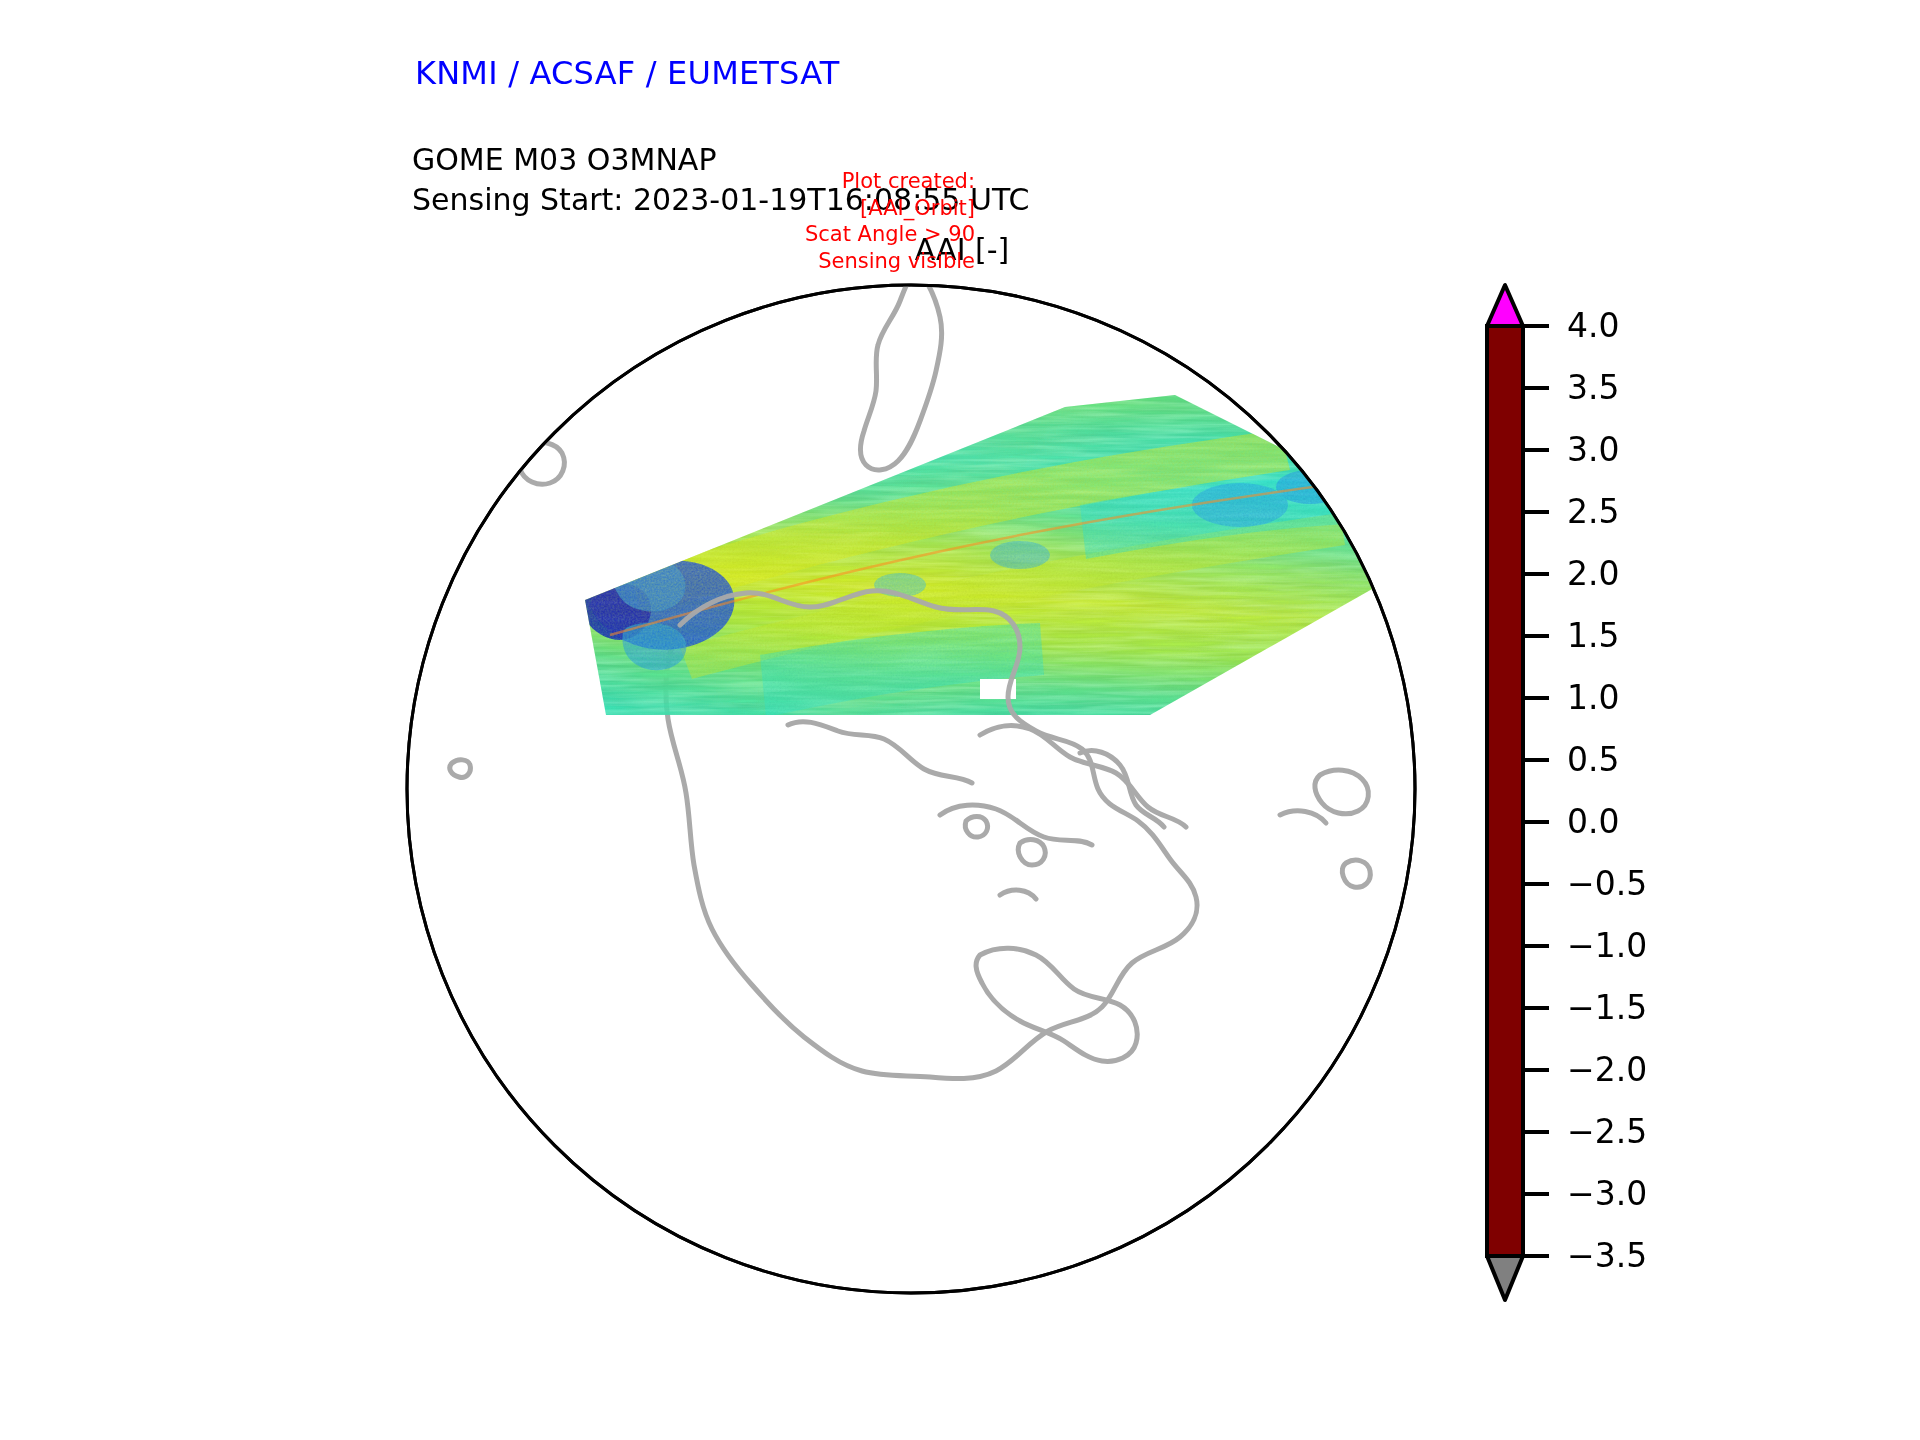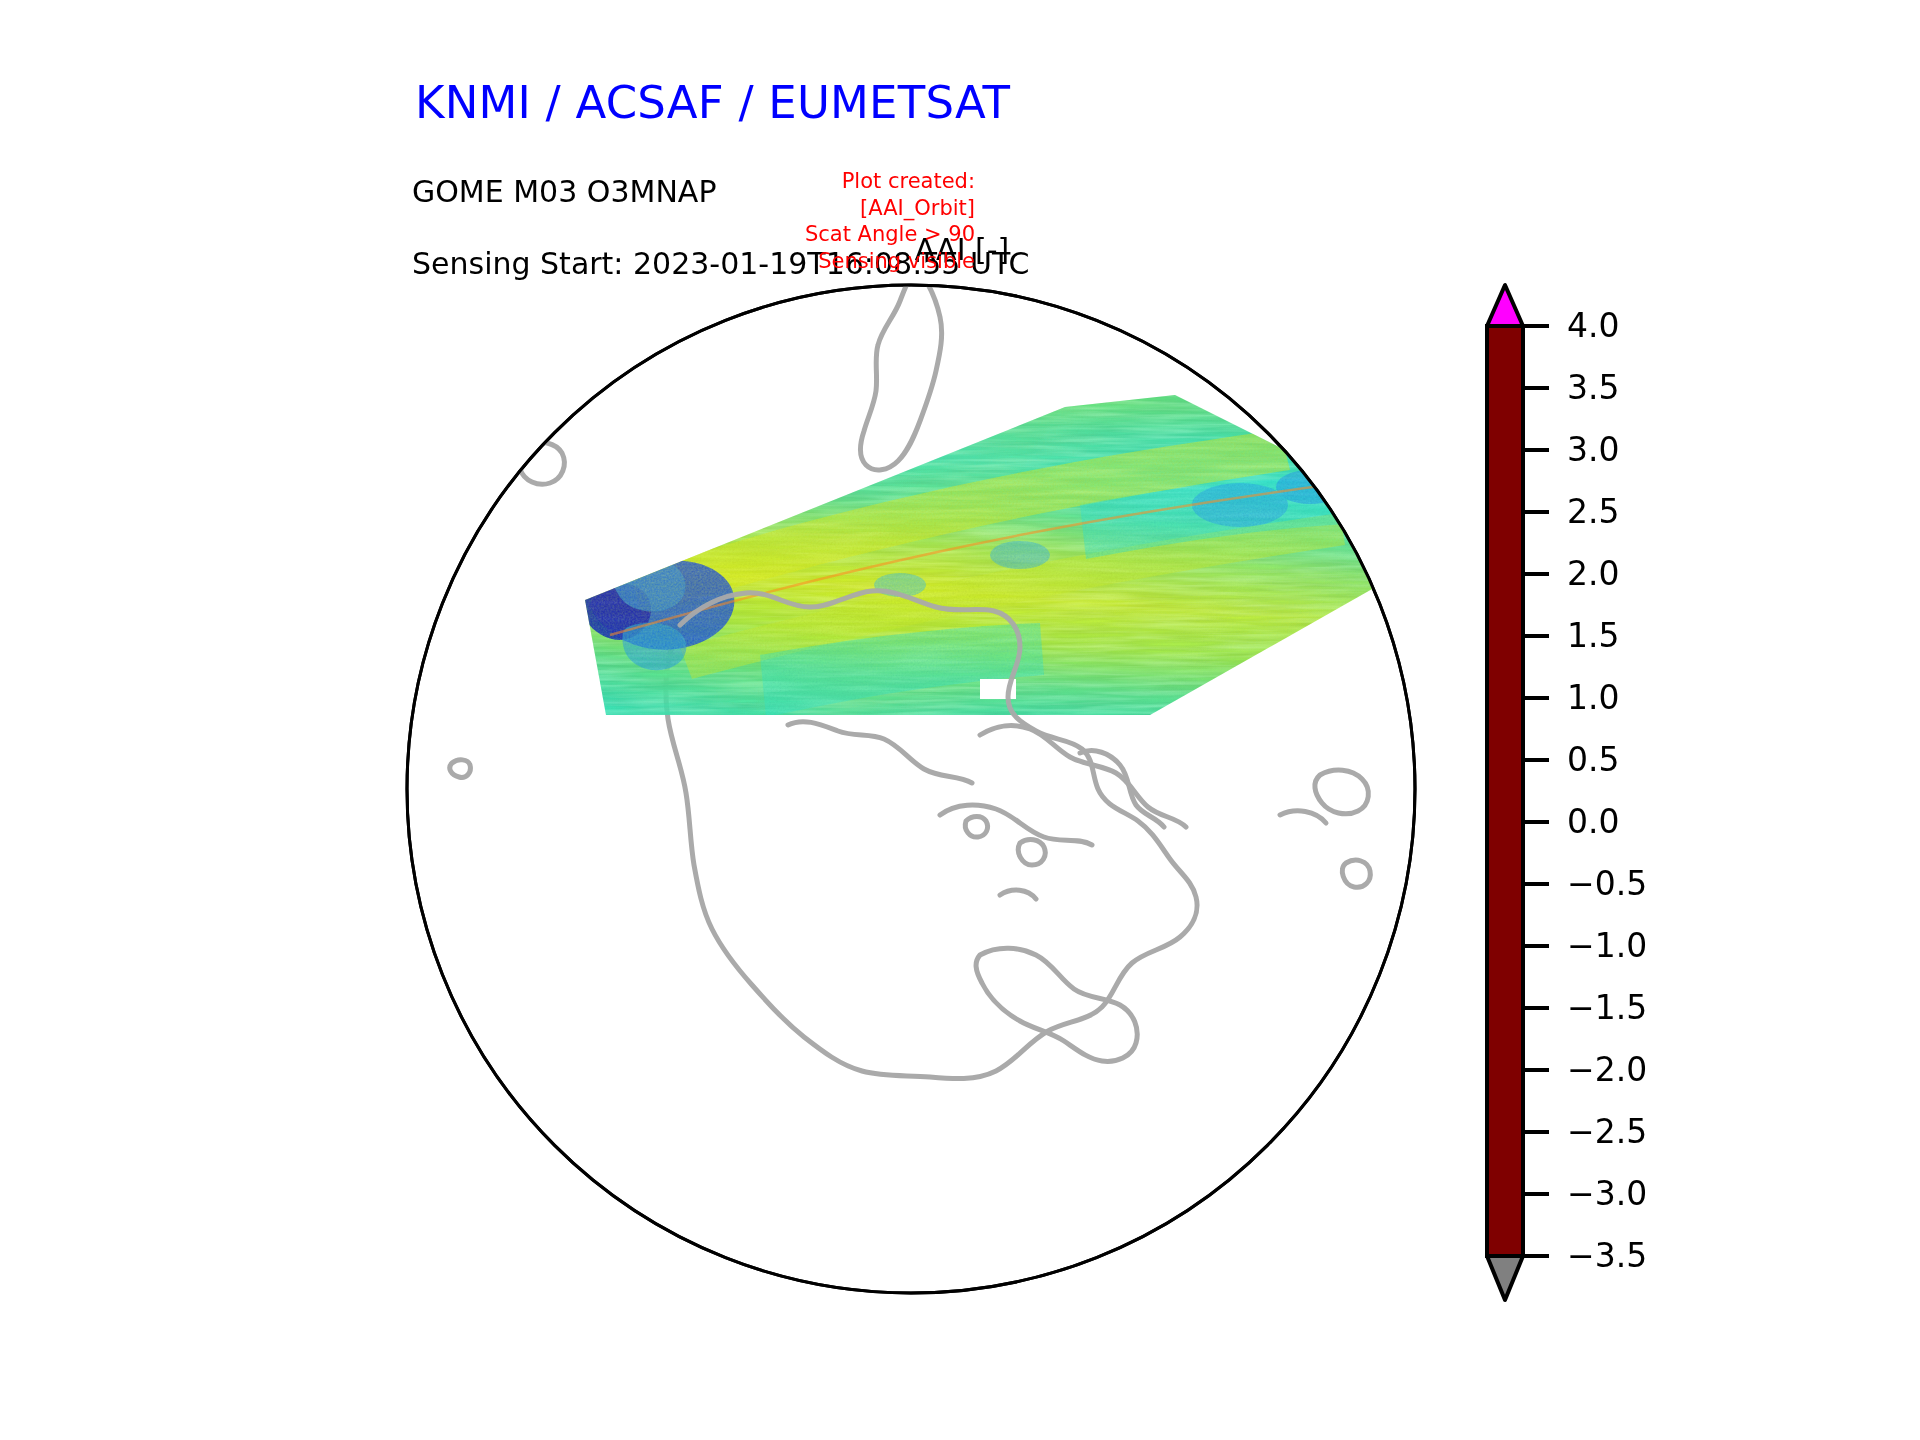--- a/index.html
+++ b/index.html
@@ -16,22 +16,22 @@
     width: 1920px;
     height: 1440px;
     background: #ffffff;
     overflow: hidden;
   }
 
   
   .hdr-org {
     position: absolute;
     left: 415px;
-    top: 76px;
-    font-size: 45px;
+    top: 54px;
+    font-size: 32px;
     color: #0000ff;
     white-space: nowrap;
     letter-spacing: 0.2px;
   }
   .hdr-created {
     position: absolute;
     right: 945px;
     top: 58px;
     text-align: right;
     font-size: 21px;
@@ -44,21 +44,21 @@
 
   .title-block {
     position: absolute;
     left: 412px;
     top: 140px;
     font-size: 30px;
     color: #000000;
     line-height: 1.33;
     white-space: nowrap;
   }
-  .title-block .t-line { display: block; margin-top: 32px; }
+  .title-block .t-line { display: block; }
 
   .var-title {
     position: absolute;
     left: 0;
     top: 232px;
     width: 1860px;
     text-align: center;
     font-size: 30px;
     color: #000000;
     margin-left: 32px;

